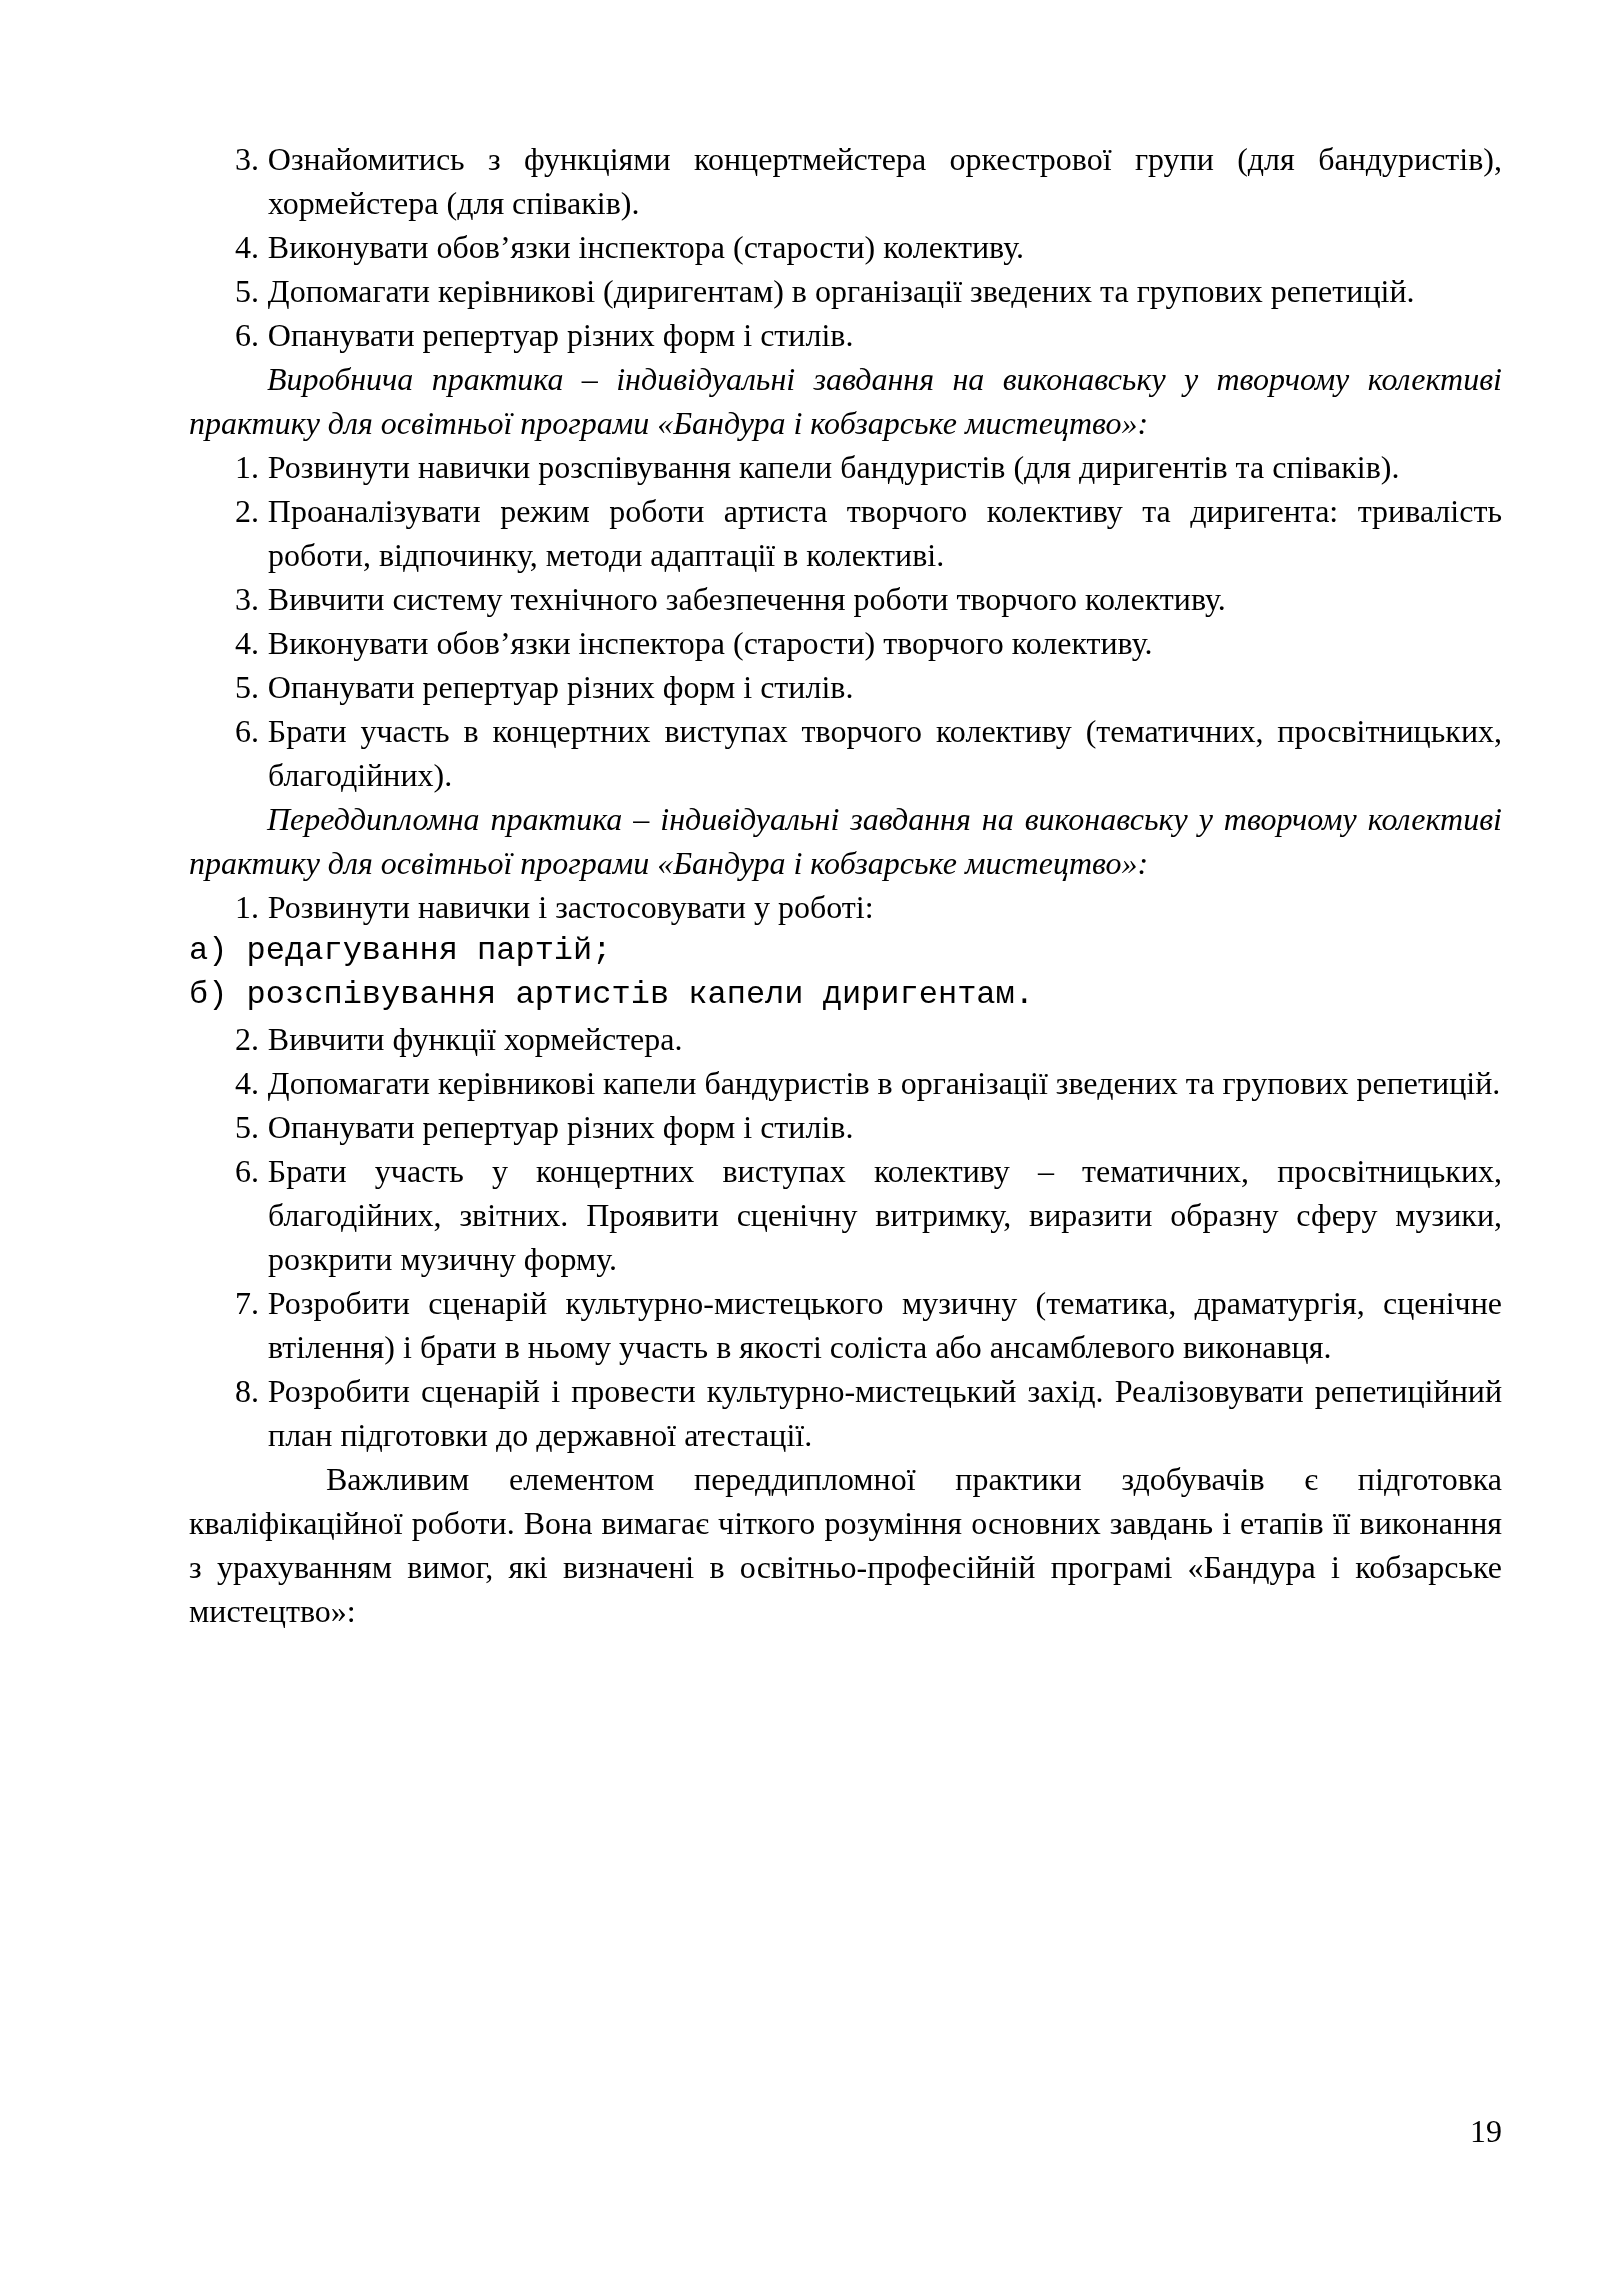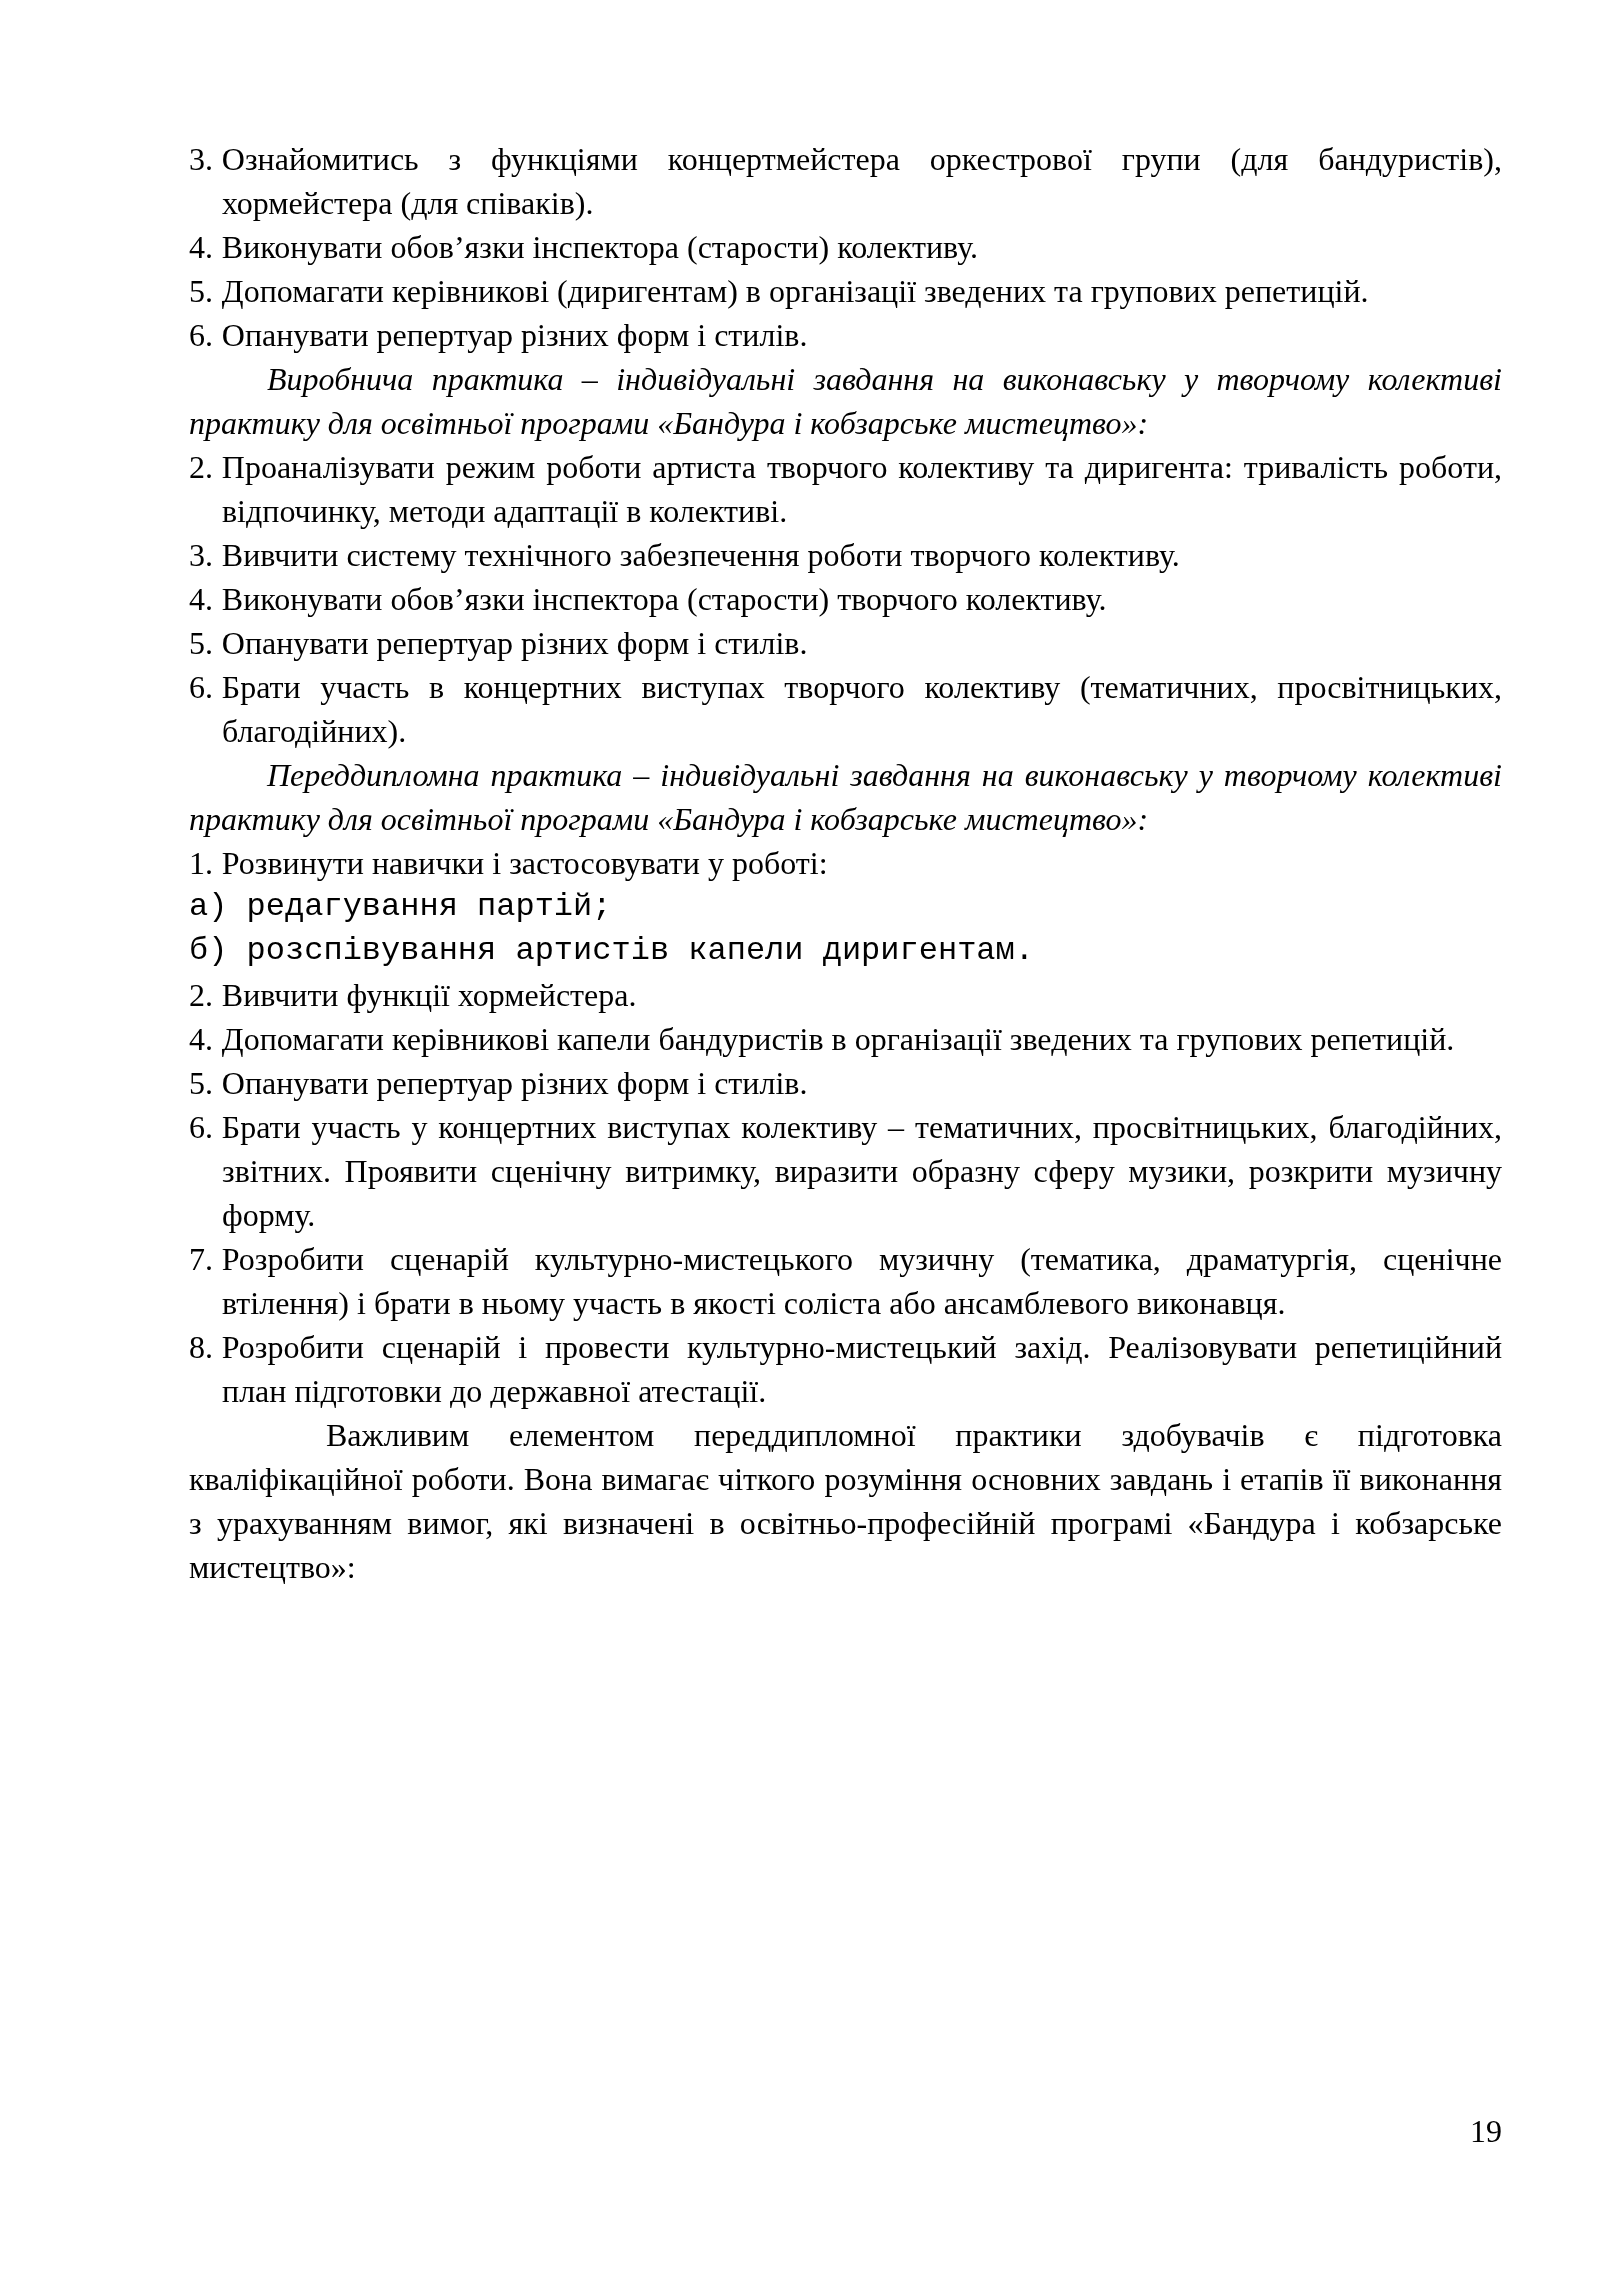--- a/index.html
+++ b/index.html
@@ -23,20 +23,21 @@
     left: 189px;
     top: 137px;
     width: 1313px;
     text-align: justify;
   }
   .block { margin: 0; }
   
   .li {
     padding-left: 33px;
     text-indent: -33px;
+    margin-left: 46px;
   }
   .num { margin-right: 8.8px; }
   
   .pi {
     font-style: italic;
     text-indent: 78px;
   }
   
   .p {
     text-indent: 137px;
@@ -58,20 +59,21 @@
 </head>
 <body>
 
 <div class="page">
   <div class="content" id="doc-content">
       <div class="block li"><span class="num">3.</span><span>Ознайомитись з функціями концертмейстера оркестрової групи (для бандуристів), хормейстера (для співаків).</span></div>
       <div class="block li"><span class="num">4.</span><span>Виконувати обов’язки інспектора (старости) колективу.</span></div>
       <div class="block li"><span class="num">5.</span><span>Допомагати керівникові (диригентам) в організації зведених та групових репетицій.</span></div>
       <div class="block li"><span class="num">6.</span><span>Опанувати репертуар різних форм і стилів.</span></div>
       <div class="block pi">Виробнича практика – індивідуальні завдання на виконавську у творчому колективі практику для освітньої програми «Бандура і кобзарське мистецтво»:</div>
+      <div class="block li"><span class="num">1.</span><span>Розвинути навички розспівування капели бандуристів (для диригентів та співаків).</span></div>
       <div class="block li"><span class="num">2.</span><span>Проаналізувати режим роботи артиста творчого колективу та диригента: тривалість роботи, відпочинку, методи адаптації в колективі.</span></div>
       <div class="block li"><span class="num">3.</span><span>Вивчити систему технічного забезпечення роботи творчого колективу.</span></div>
       <div class="block li"><span class="num">4.</span><span>Виконувати обов’язки інспектора (старости) творчого колективу.</span></div>
       <div class="block li"><span class="num">5.</span><span>Опанувати репертуар різних форм і стилів.</span></div>
       <div class="block li"><span class="num">6.</span><span>Брати участь в концертних виступах творчого колективу (тематичних, просвітницьких, благодійних).</span></div>
       <div class="block pi">Переддипломна практика – індивідуальні завдання на виконавську у творчому колективі практику для освітньої програми «Бандура і кобзарське мистецтво»:</div>
       <div class="block li"><span class="num">1.</span><span>Розвинути навички і застосовувати у роботі:</span></div>
       <div class="block sub">а) редагування партій;</div>
       <div class="block sub">б) розспівування артистів капели диригентам.</div>
       <div class="block li"><span class="num">2.</span><span>Вивчити функції хормейстера.</span></div>

